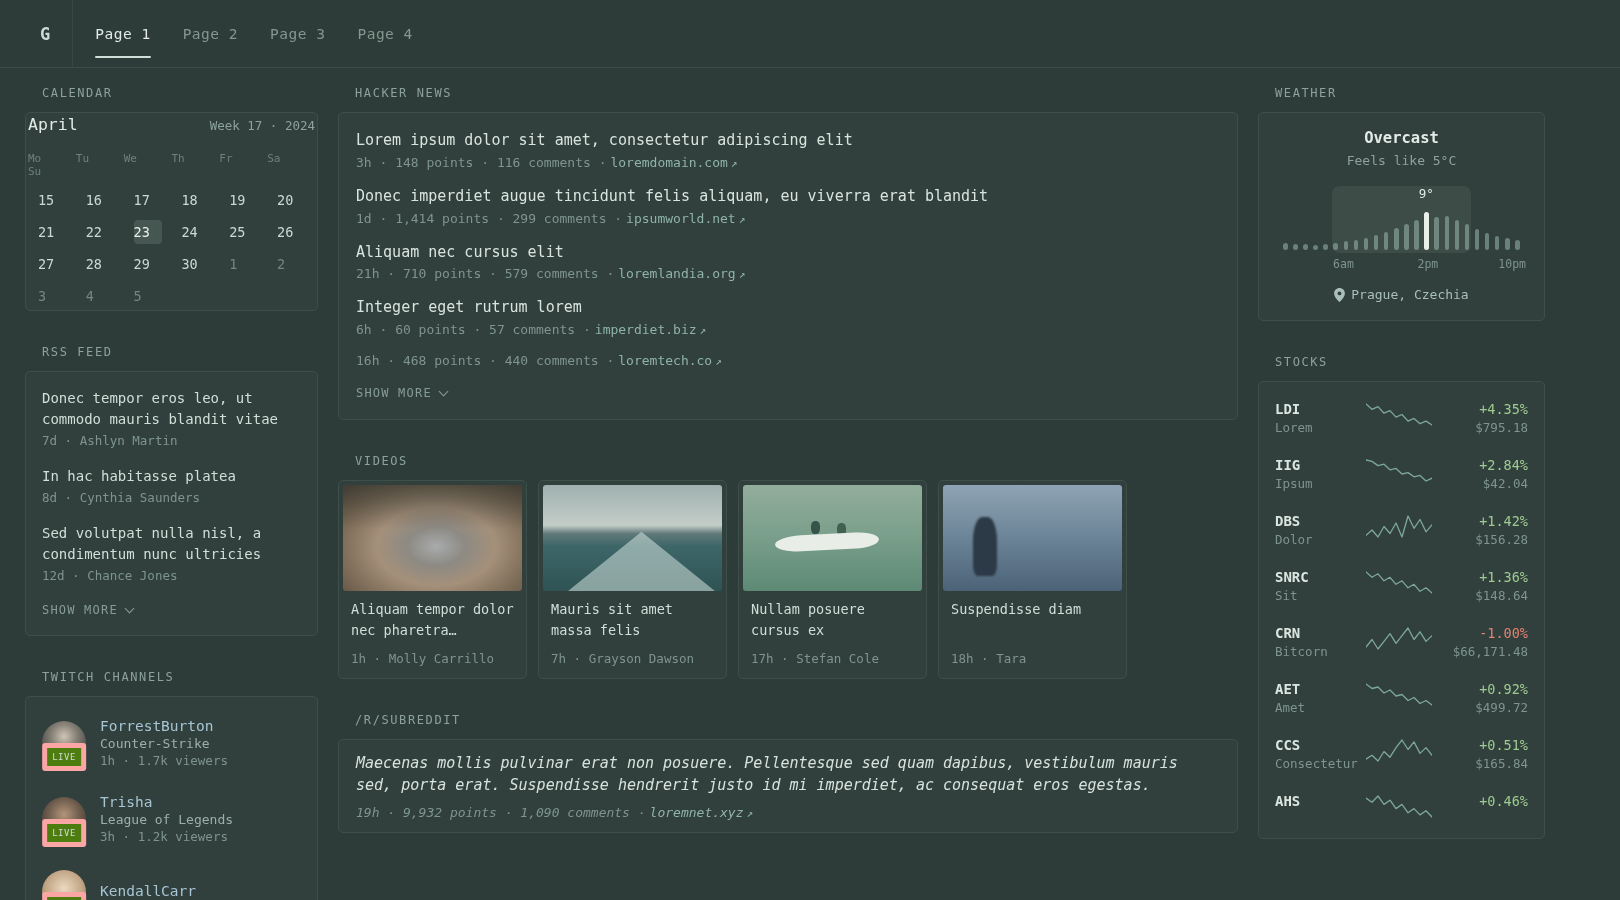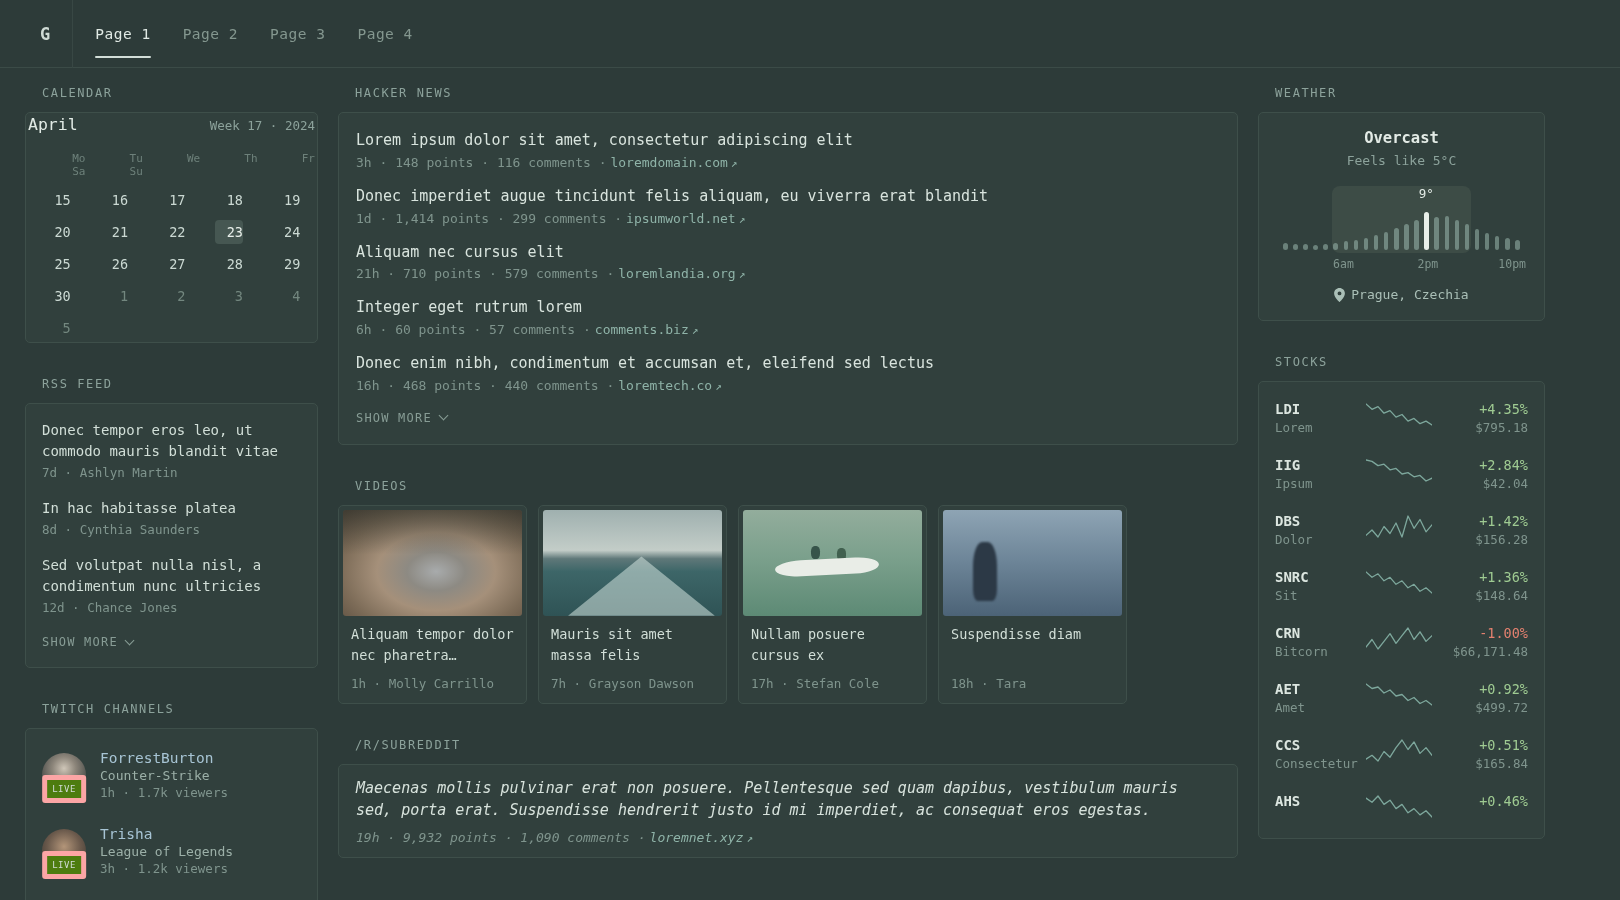--- a/index.html
+++ b/index.html
@@ -22,21 +22,21 @@
   .layout { display:grid; grid-template-columns:293px 1fr 287px; gap:20px; width:1520px; margin:18px 0 0 25px; }
   .col { min-width:0; }
   .widget + .widget { margin-top:34px; }
   .widget-title { font-size:12px; letter-spacing:1.6px; color:#8ca29b; padding-left:17px; margin-bottom:12px; }
   .card { background:#31403d; border:1px solid #3e4f4a; border-radius:5px; }
   
   .calendar { padding:2px; }
   .cal-head { display:flex; justify-content:space-between; align-items:baseline; }
   .cal-month { font-size:16.5px; color:#e1eae5; }
   .cal-week { font-size:12.5px; color:#8ca29b; }
-  .cal-weekdays, .cal-days { display:grid; grid-template-columns:repeat(5,1fr); text-align:right; }
+  .cal-weekdays, .cal-days { display:grid; grid-template-columns:repeat(6,1fr); text-align:left; }
   .cal-weekdays { margin-top:18px; }
   .cal-wd { font-size:11px; color:#6d807a; }
   .cal-days { margin-top:10px; row-gap:8px; }
   .cal-day { font-size:13.5px; height:24px; line-height:24px; width:28px; margin:0 auto; color:#cbd9d3; border-radius:4px; cursor:pointer; }
   .cal-day.outside { color:#73877f; }
   .cal-day.selected { background:#465752; color:#e8efea; }
   
   .feed { padding:16px; }
   .feed-item { margin-bottom:18px; }
   .feed-title { font-size:14px; line-height:1.5; color:#d2dfd8; cursor:pointer; }
@@ -266,25 +266,24 @@
   </div>
               <div class="hn-item">
     <div class="hn-title">Aliquam nec cursus elit</div>
     <div class="hn-meta">
       <span>21h · 710 points · 579 comments ·</span><a class="domain"><span>loremlandia.org</span><span class="ext-arrow">↗</span></a>
     </div>
   </div>
               <div class="hn-item">
     <div class="hn-title">Integer eget rutrum lorem</div>
     <div class="hn-meta">
-      <span>6h · 60 points · 57 comments ·</span><a class="domain"><span>comments.biz</span><span class="ext-arrow">↗</span></a>
+      <span>6h · 60 points · 57 comments ·</span><a class="domain"><span>imperdiet.biz</span><span class="ext-arrow">↗</span></a>
     </div>
   </div>
               <div class="hn-item">
-    <div class="hn-title">Donec enim nibh, condimentum et accumsan et, eleifend sed lectus</div>
     <div class="hn-meta">
       <span>16h · 468 points · 440 comments ·</span><a class="domain"><span>loremtech.co</span><span class="ext-arrow">↗</span></a>
     </div>
   </div>
             </div>
           <button class="show-more">
             <span>SHOW MORE</span>
             <span class="chev"></span>
           </button>
         </div>

